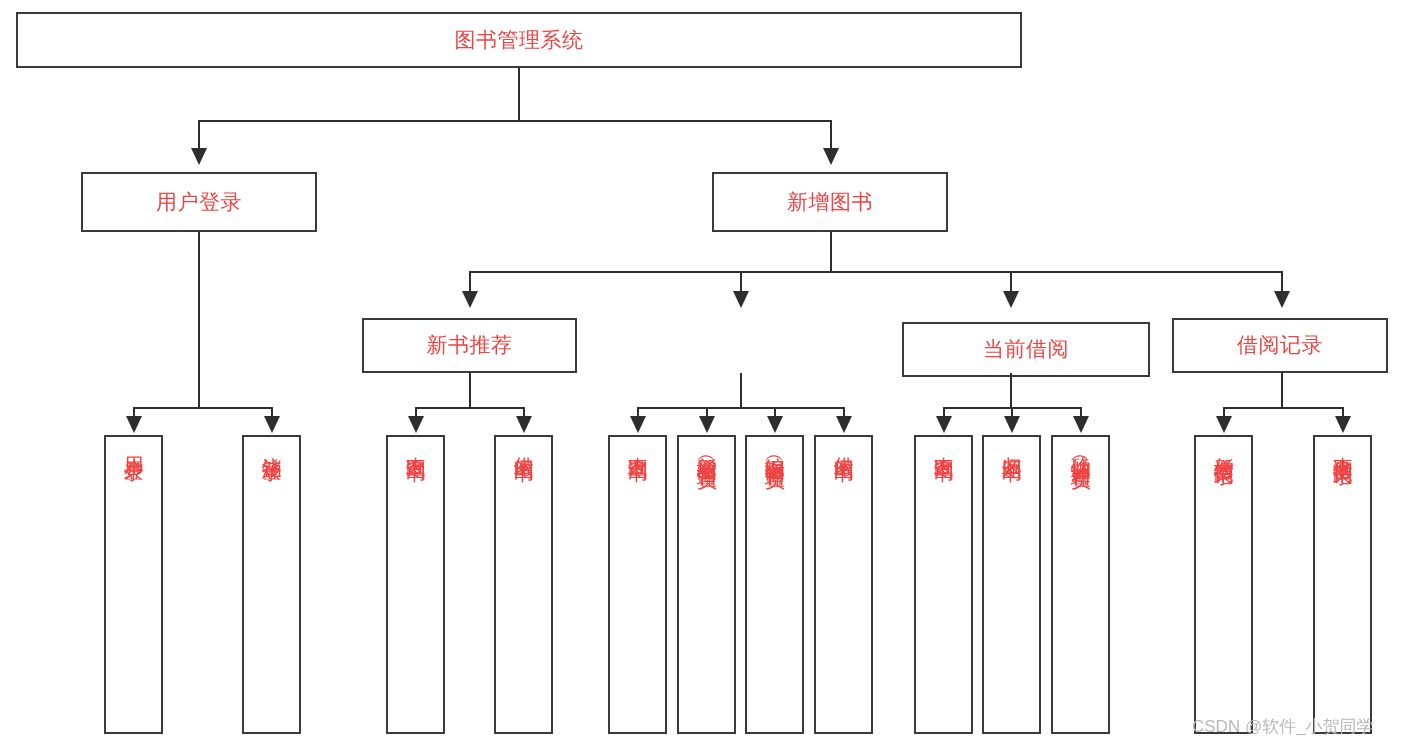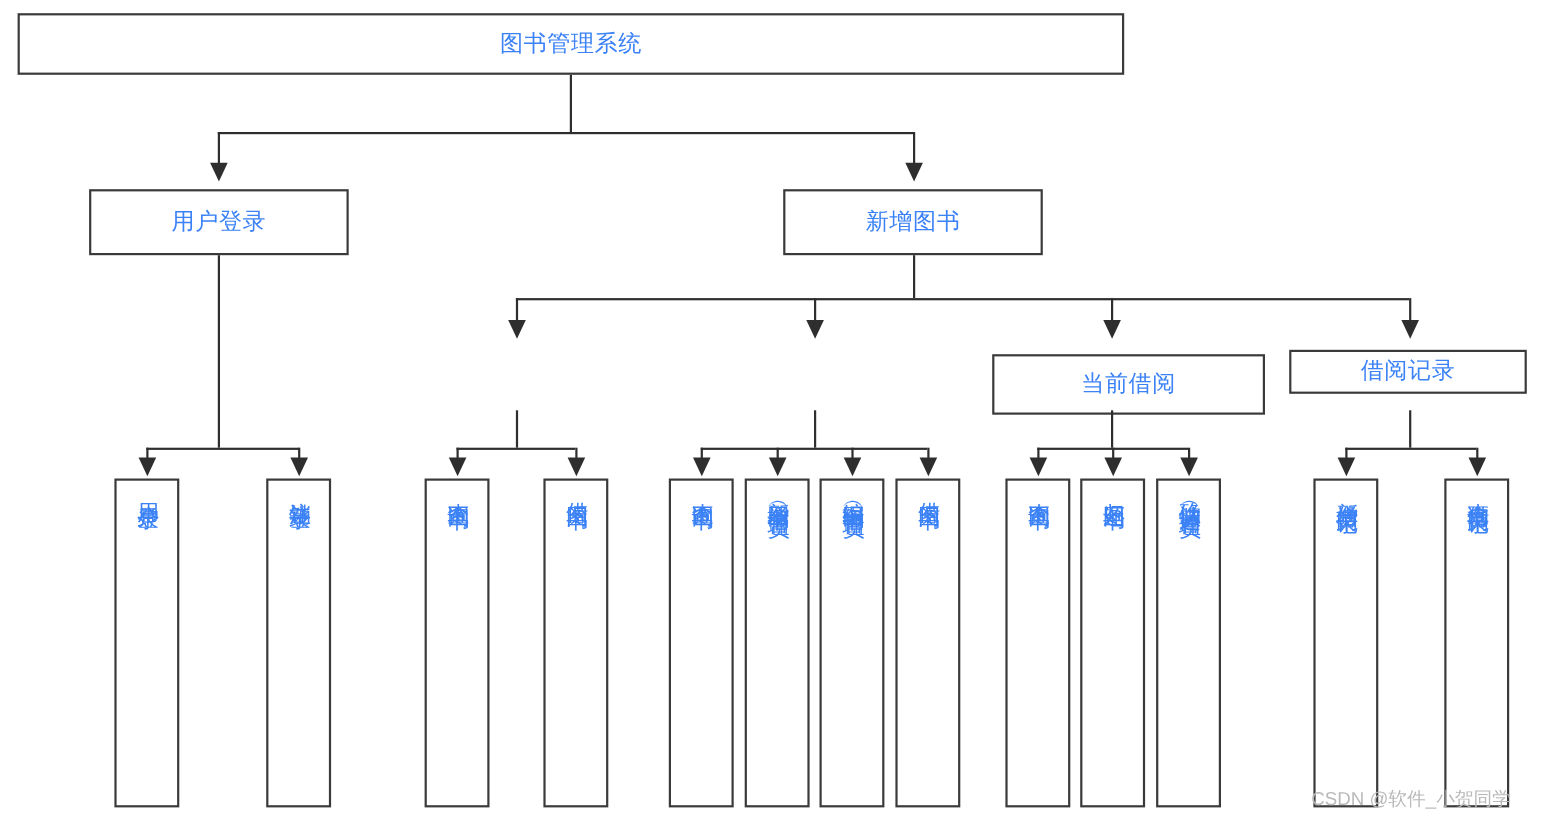--- a/index.html
+++ b/index.html
@@ -21,21 +21,21 @@
   .node {
     position: absolute;
     box-sizing: border-box;
     border: 2px solid #3a3a3a;
     background: #ffffff;
     display: flex;
     align-items: center;
     justify-content: center;
   }
   .node-label {
-    color: #3b82f6;
+    color: #ef4444;
     font-size: 21px;
     line-height: 1.15;
     letter-spacing: 0.5px;
     white-space: nowrap;
     text-align: center;
   }
   
   .node.horizontal .node-label {
     writing-mode: horizontal-tb;
   }
@@ -116,24 +116,27 @@
   <div class="conn-h" style="left:469px; top:271px; width:812px;"></div>
   <div class="conn-v" style="left:469px; top:271px; height:22px;"></div>
   <div class="arrow" style="left:462px; top:291px;"></div>
   <div class="conn-v" style="left:740px; top:271px; height:22px;"></div>
   <div class="arrow" style="left:733px; top:291px;"></div>
   <div class="conn-v" style="left:1010px; top:271px; height:22px;"></div>
   <div class="arrow" style="left:1003px; top:291px;"></div>
   <div class="conn-v" style="left:1281px; top:271px; height:22px;"></div>
   <div class="arrow" style="left:1274px; top:291px;"></div>
 
+  <div class="node horizontal" style="left:362px; top:318px; width:215px; height:55px;">
+    <span class="node-label">新书推荐</span>
+  </div>
   <div class="node horizontal" style="left:902px; top:322px; width:248px; height:55px;">
     <span class="node-label">当前借阅</span>
   </div>
-  <div class="node horizontal" style="left:1172px; top:318px; width:216px; height:40px;">
+  <div class="node horizontal" style="left:1172px; top:318px; width:216px; height:55px;">
     <span class="node-label">借阅记录</span>
   </div>
 
   <div class="conn-v" style="left:469px; top:373px; height:34px;"></div>
   <div class="conn-h" style="left:415px; top:407px; width:108px;"></div>
   <div class="conn-v" style="left:415px; top:407px; height:11px;"></div>
   <div class="arrow" style="left:408px; top:416px;"></div>
   <div class="conn-v" style="left:523px; top:407px; height:11px;"></div>
   <div class="arrow" style="left:516px; top:416px;"></div>
 

